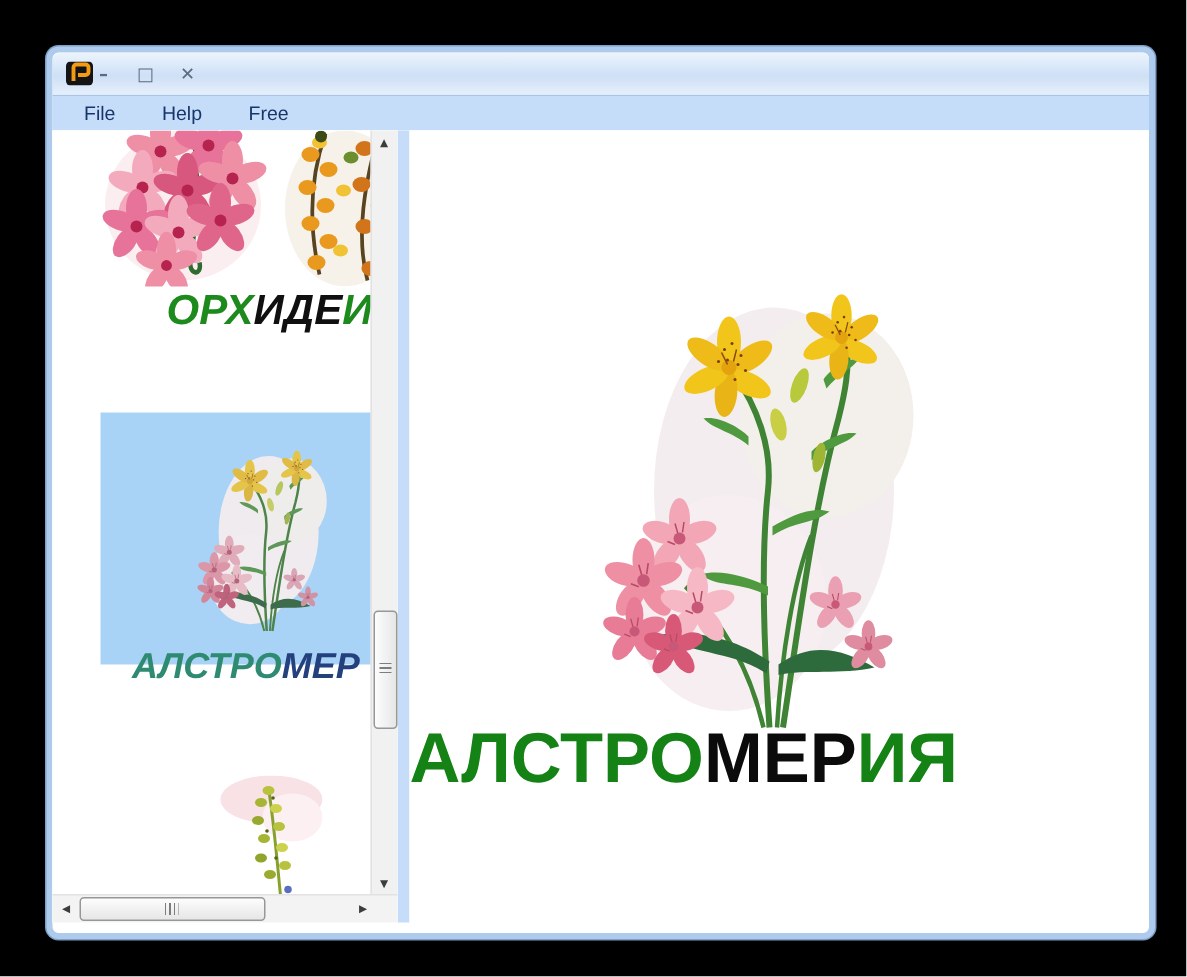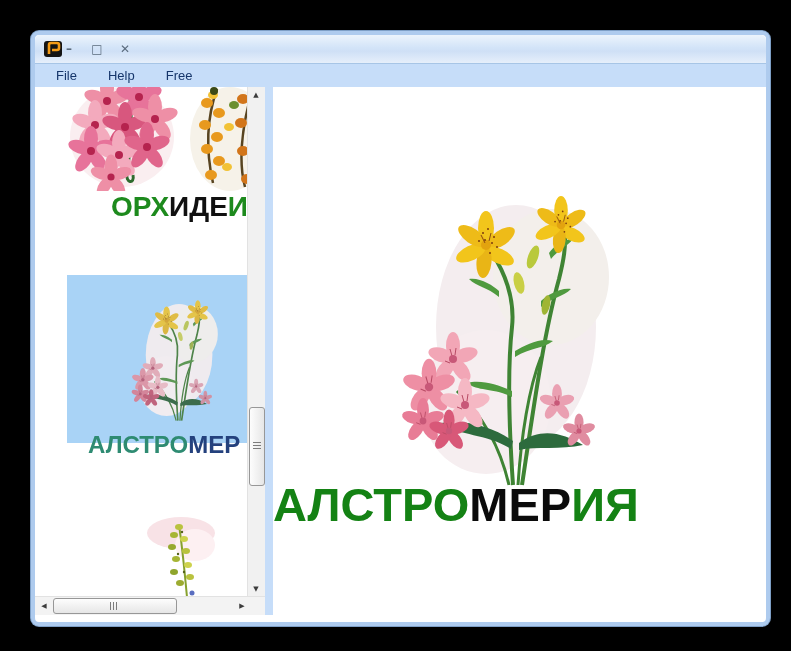--- a/index.html
+++ b/index.html
@@ -19,21 +19,21 @@
            font-family:"DejaVu Sans",sans-serif;line-height:14px;cursor:default;}
   
   .menubar{height:23px;background:#c6ddf9;display:flex;align-items:center;
            padding-left:21px;gap:31px;}
   .menu-item{font-size:13px;color:#16366b;cursor:default;}
   
   .body-row{display:flex;height:528px;background:#fff;}
   .left-col{width:230px;position:relative;background:#fff;flex:0 0 auto;}
   .thumb-area{position:absolute;left:0;top:0;width:213px;height:510px;overflow:hidden;background:#fff;}
   .thumb{position:absolute;}
-  .thumb-title{font-weight:bold;white-space:nowrap;letter-spacing:0;}
+  .thumb-title{font-weight:bold;white-space:nowrap;letter-spacing:0;font-style:italic;}
   .t1{left:32px;top:0;width:200px;height:142px;}
   .t1 svg{display:block;}
   .t1 .thumb-title{position:absolute;left:44px;top:104px;font-size:28px;}
   .t2{left:32px;top:188px;width:200px;height:168px;background:#a9d3f6;}
   .t2 svg{position:absolute;left:60px;top:14px;filter:saturate(.78);opacity:.95;}
   .t2 .thumb-title{position:absolute;left:21px;top:156px;font-size:24px;}
   .t3{left:32px;top:430px;width:200px;height:80px;}
   .t3 svg{position:absolute;left:78px;top:0;}
   
   .vscroll{position:absolute;right:0;top:0;width:17px;height:510px;background:#f1f1f1;

